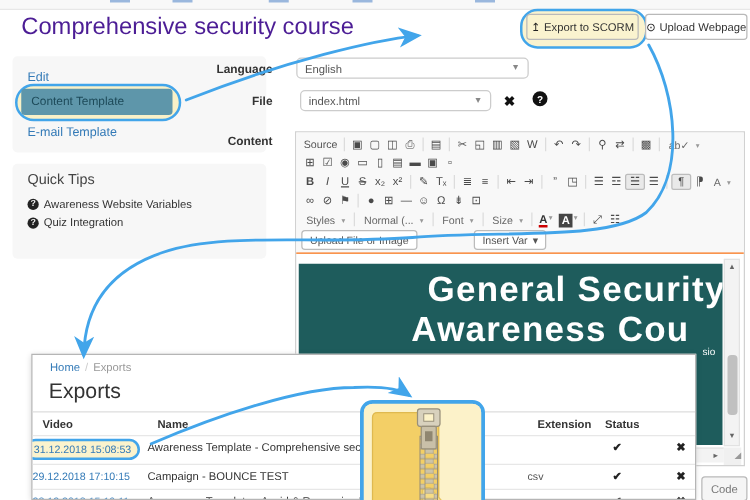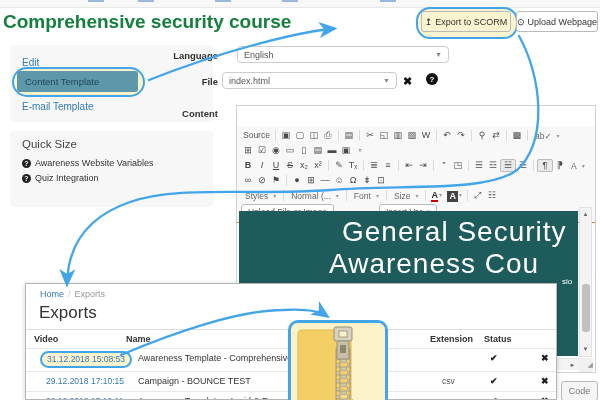--- a/index.html
+++ b/index.html
@@ -2,21 +2,21 @@
 <html><head>
 <meta charset="utf-8">
 <style>
   html,body{margin:0;padding:0;background:#fff;}
   #page{position:relative;width:600px;height:400px;overflow:hidden;background:#fff;
         font-family:"Liberation Sans", sans-serif;color:#333;}
   
   .topbar{position:absolute;left:0;top:0;width:600px;height:7px;background:#f8f8f8;border-bottom:1px solid #e7e7e7;}
   .navfrag{position:absolute;top:0;height:2px;width:16px;background:#9ab7dd;}
   
-  .ptitle{position:absolute;left:3px;top:11px;font-size:19px;font-weight:700;color:#15803d;white-space:nowrap;}
+  .ptitle{position:absolute;left:17px;top:11px;font-size:19px;font-weight:400;color:#4c1d95;white-space:nowrap;}
   
   .hl-box{position:absolute;background:#faf3cf;border:2px solid #42a5ea;border-radius:14px;}
   .btn{position:absolute;border:1px solid #b9b9b9;border-radius:3px;background:#fff;
        font-size:9px;color:#333;display:flex;align-items:center;justify-content:center;gap:3px;cursor:default;}
   .btn .bicon{font-size:9px;color:#222;}
   #exportBtn{left:421px;top:11px;width:88px;height:19px;background:transparent;}
   #uploadBtn{left:516px;top:11px;width:80px;height:19px;}
   
   .panel{position:absolute;left:10px;width:203px;background:#f7f7f7;border-radius:4px;text-decoration:underline;}
   #navPanel{top:45px;height:77px;}
@@ -33,59 +33,59 @@
   
   .flabel{position:absolute;font-size:9.5px;font-weight:bold;color:#333;text-align:right;width:90px;}
   .select{position:absolute;border:1px solid #ccc;border-radius:4px;background:#fff;font-size:9px;color:#555;
           display:flex;align-items:center;justify-content:space-between;padding:0 6px;box-sizing:border-box;height:17px;}
   .caret{color:#888;font-size:7px;}
   #fileClear{position:absolute;left:403px;top:75px;font-size:11px;font-weight:bold;color:#111;cursor:pointer;}
   #helpCircle{position:absolute;left:426px;top:73px;width:12px;height:12px;border-radius:50%;background:#111;
               color:#fff;font-size:8px;font-weight:bold;display:flex;align-items:center;justify-content:center;}
   
   #editor{position:absolute;left:236px;top:105px;width:360px;height:268px;border:1px solid #d1d1d1;background:#fff;box-sizing:border-box;}
-  #tbrows{position:absolute;left:0;top:0;width:358px;background:#f8f8f8;border-bottom:1px solid #f97316;padding:2px 0;margin-top:20px;}
+  #tbrows{position:absolute;left:0;top:0;width:358px;background:#f8f8f8;border-bottom:1px solid #f97316;padding:2px 0;}
   .tbrow{display:flex;align-items:center;height:15px;padding:0 4px;}
   .tbtn{min-width:12px;text-align:center;font-size:9px;color:#4a4a4a;padding:0 1px;line-height:13px;}
   .tlabel{font-size:8.5px;color:#555;padding:0 2px;}
   .sep{width:1px;height:11px;background:#dcdcdc;margin:0 3px;}
   .tdrop{font-size:8.5px;color:#666;display:flex;align-items:center;gap:5px;padding:0 4px;}
   .tdrop .car,.tc1 .car,.tc2 .car{font-size:6px;color:#999;}
   .pressed{background:#e9e9e9;border:1px solid #bcbcbc;border-radius:2px;line-height:11px;}
   .bo{font-weight:bold}.it{font-style:italic}.un{text-decoration:underline}.st{text-decoration:line-through}
   .tc1,.tc2{display:flex;align-items:flex-end;gap:1px;padding:0 2px;}
   .cA{font-size:9px;font-weight:bold;color:#333;}
   .a1{border-bottom:2px solid #c00;line-height:10px;}
   .a2{background:#444;color:#fff;padding:0 2px;line-height:11px;}
   .chip{border:1px solid #bbb;border-radius:3px;background:#fff;font-size:8.5px;color:#555;
         padding:1px 6px;margin-right:5px;display:flex;align-items:center;gap:4px;height:12px;}
   .chiprow{height:17px !important;gap:40px;}
   
   #slide{position:absolute;left:2px;top:105px;width:339px;height:145px;background:#1e5c5c;overflow:hidden;}
-  .sl{position:absolute;color:#fff;font-size:28px;letter-spacing:1px;white-space:nowrap;font-weight:400;}
+  .sl{position:absolute;color:#fff;font-size:28px;letter-spacing:1px;white-space:nowrap;font-weight:700;}
   #frag{position:absolute;left:325px;top:171px;font-size:8px;color:#fff;}
   #vsb{position:absolute;left:342px;top:101px;width:13px;height:150px;background:#f3f3f3;border:1px solid #e2e2e2;box-sizing:border-box;}
   .sbarrow{position:absolute;left:0;width:11px;height:11px;font-size:6px;color:#666;text-align:center;line-height:11px;}
   #vthumb{position:absolute;left:2px;top:76px;width:8px;height:48px;background:#c0c0c0;border-radius:3px;}
   #hsb{position:absolute;left:1px;top:252px;width:341px;height:12px;background:#f3f3f3;border-top:1px solid #e2e2e2;box-sizing:border-box;}
   #corner{position:absolute;left:342px;top:252px;width:14px;height:14px;background:#f0f0f0;
           font-size:7px;color:#999;text-align:right;line-height:14px;}
   #codeBtn{left:561px;top:381px;width:35px;height:18px;background:#f5f5f5;color:#777;font-size:9px;}
   
   #exports{position:absolute;left:25px;top:283px;width:532px;height:117px;background:#fff;border:1px solid #b5b5b5;
            box-shadow:0 1px 5px rgba(0,0,0,.18);box-sizing:border-box;overflow:hidden;}
   .crumb{position:absolute;left:14px;top:5px;font-size:9px;color:#999;}
   .crumb a{color:#337ab7;text-decoration:none;}
   .crumbsep{color:#ccc;margin:0 4px;}
   #expTitle{position:absolute;left:13px;top:19px;font-size:17px;color:#333;font-weight:400;}
   #expTable{position:absolute;left:0px;top:45px;width:530px;}
   .trow{display:grid;grid-template-columns:92px 304px 54px 56px 24px;align-items:start;border-top:1px solid #e7e7e7;}
   .thead{font-weight:bold;font-size:9px;border-top:1px solid #ddd;}
   .thead > div{padding:4px 0 4px 8px;}
-  .cell{font-size:9px;color:#333;padding:4px 0 3px 20px;line-height:1.25;}
+  .cell{font-size:9px;color:#333;padding:4px 0 3px 0;line-height:1.25;}
   .datelink{color:#337ab7;font-size:8.5px;text-decoration:none;white-space:nowrap;}
   .datehl{display:inline-block;background:#fbf3cd;border:2px solid #42a5ea;border-radius:10px;
           padding:1px 5px;margin:-2px 0 0 -6px;}
   .cext{font-size:8.5px;color:#555;}
   .cstat{font-size:9px;font-weight:bold;color:#222;padding-left:14px;}
   .cclose{font-size:9px;font-weight:bold;color:#222;padding-left:9px;cursor:pointer;}
   
   #zipAnn{position:absolute;left:288px;top:320px;width:100px;height:96px;background:#fdf2c6;
           border:3px solid #42a5ea;border-radius:10px;box-sizing:border-box;overflow:hidden;}
   
@@ -117,38 +117,38 @@
   </div>
 
   <div class="panel" id="navPanel">
     <div class="navlink" style="top:12px">Edit</div>
     <div class="navlink" style="top:56px">E-mail Template</div>
   </div>
   <div id="ctAnn"></div>
   <div id="ctItem">Content Template</div>
 
   <div class="panel" id="tipsPanel">
-    <div class="tipsTitle">Quick Size</div>
+    <div class="tipsTitle">Quick Tips</div>
     <div class="tip" style="top:27px">
       <span class="qicon">?</span>
       <span>Awareness Website Variables</span>
     </div>
     <div class="tip" style="top:42px">
       <span class="qicon">?</span>
       <span>Quiz Integration</span>
     </div>
   </div>
 
   <div class="flabel" style="left:128px;top:50px">Language</div>
-  <div class="select" style="left:237px;top:46px;width:212px">
+  <div class="select" style="left:237px;top:46px;width:186px">
     <span>English</span>
     <span class="caret">▼</span>
   </div>
   <div class="flabel" style="left:128px;top:76px">File</div>
-  <div class="select" style="left:222px;top:72px;width:175px">
+  <div class="select" style="left:240px;top:72px;width:153px">
     <span>index.html</span>
     <span class="caret">▼</span>
   </div>
   <div id="fileClear">✖</div>
   <div id="helpCircle">?</div>
   <div class="flabel" style="left:128px;top:108px">Content</div>
 
   <div id="editor">
     <div id="tbrows">
         <div class="tbrow">

